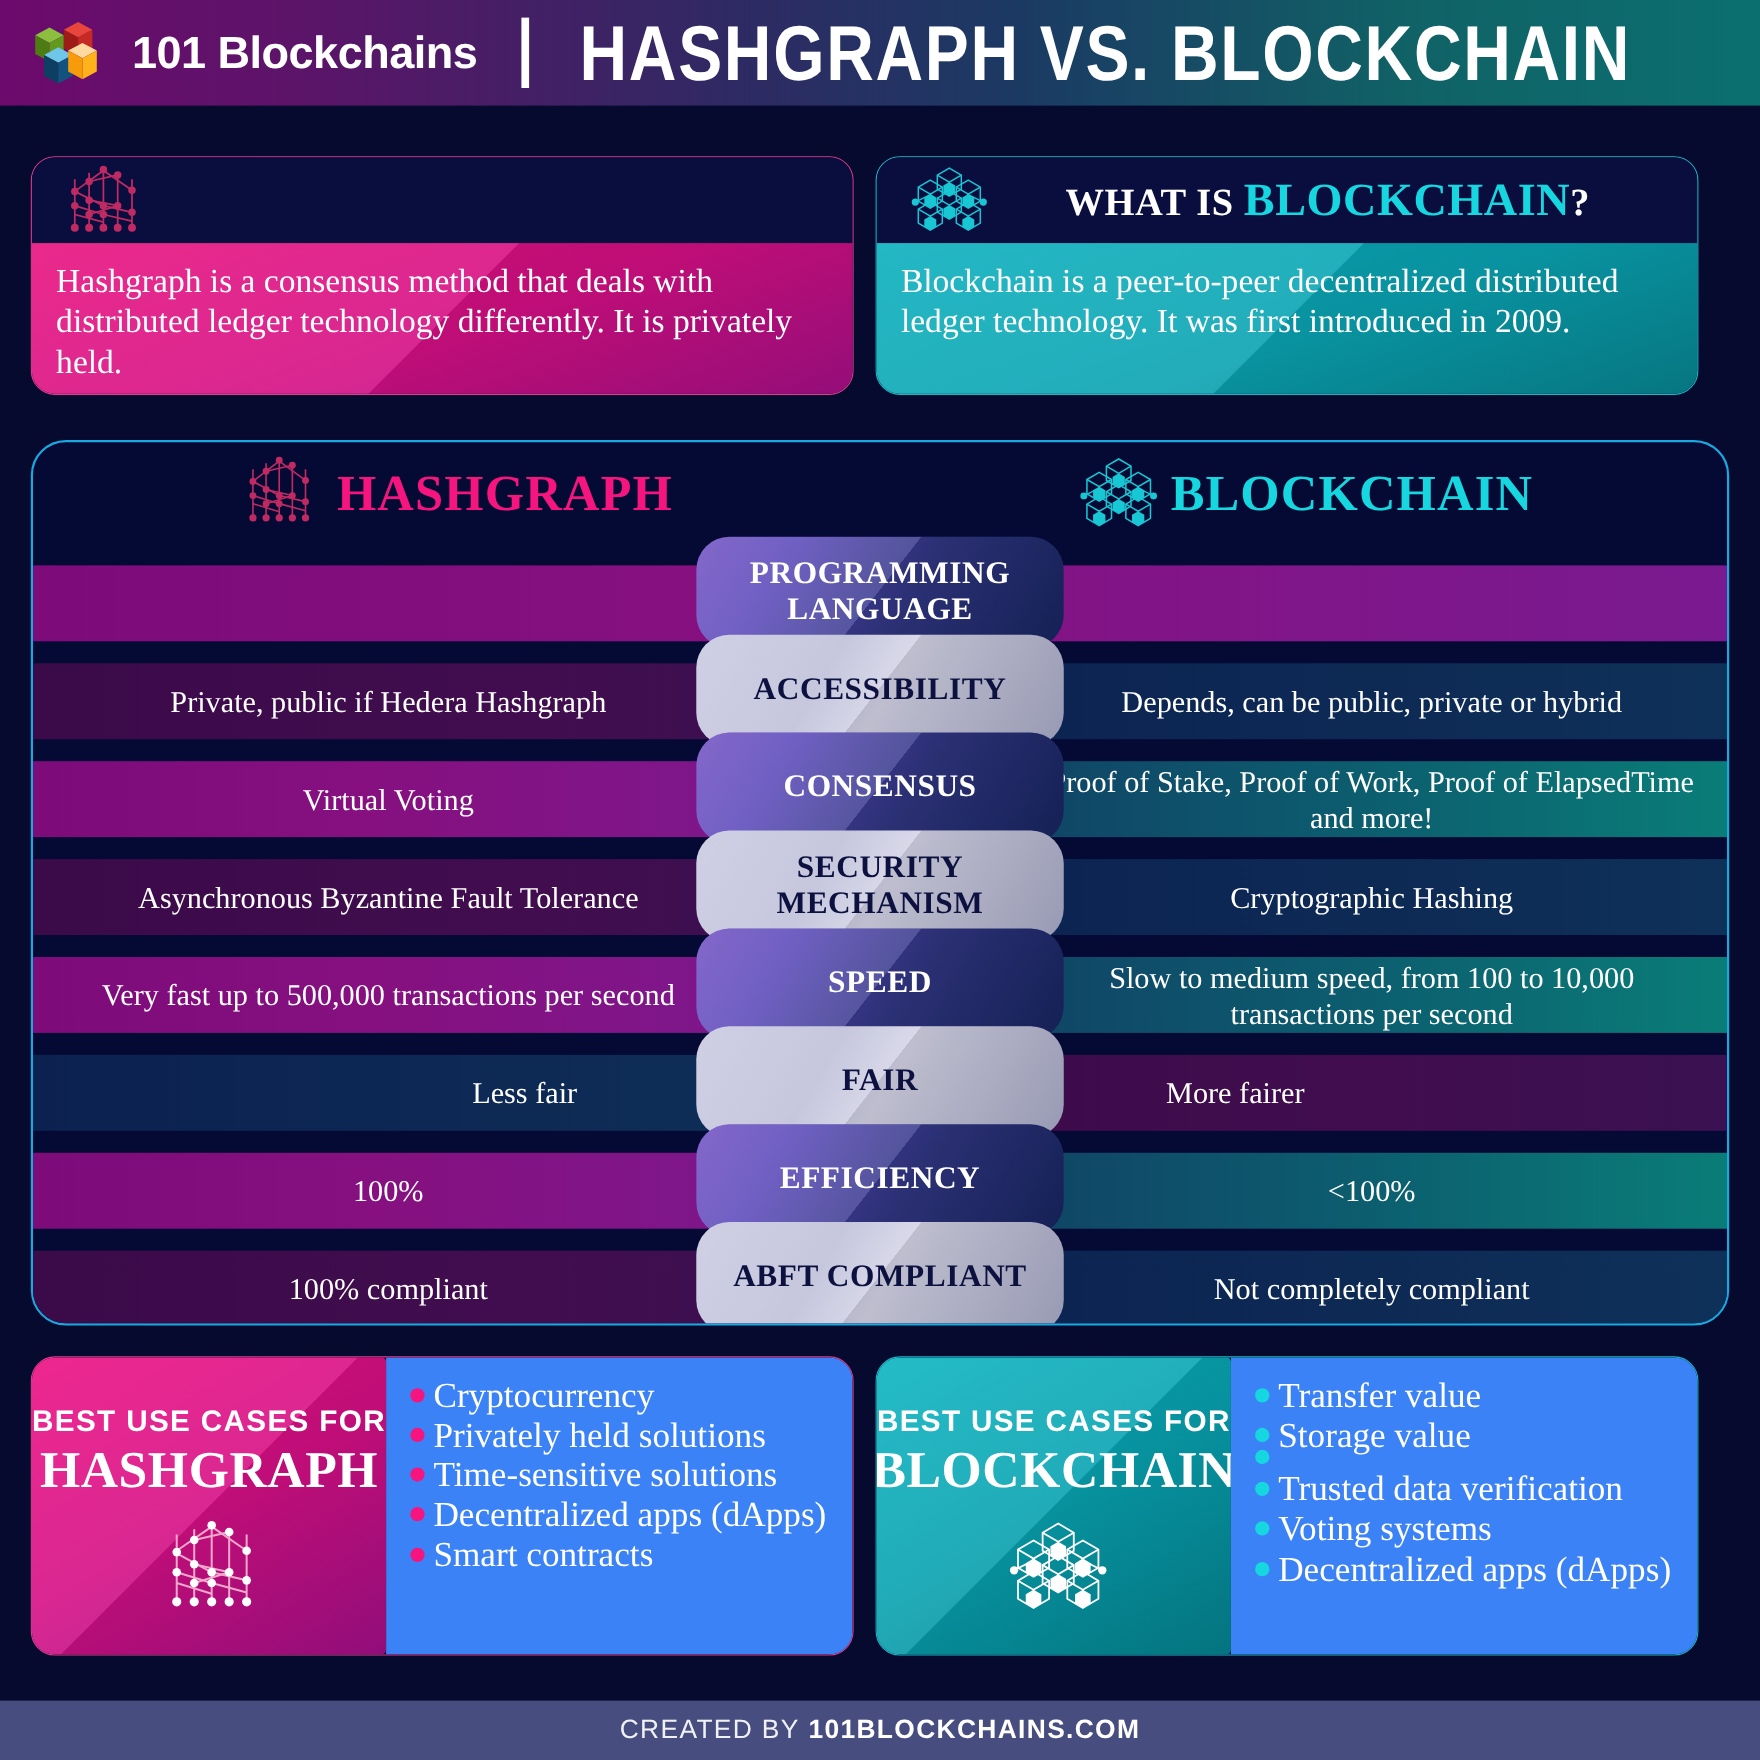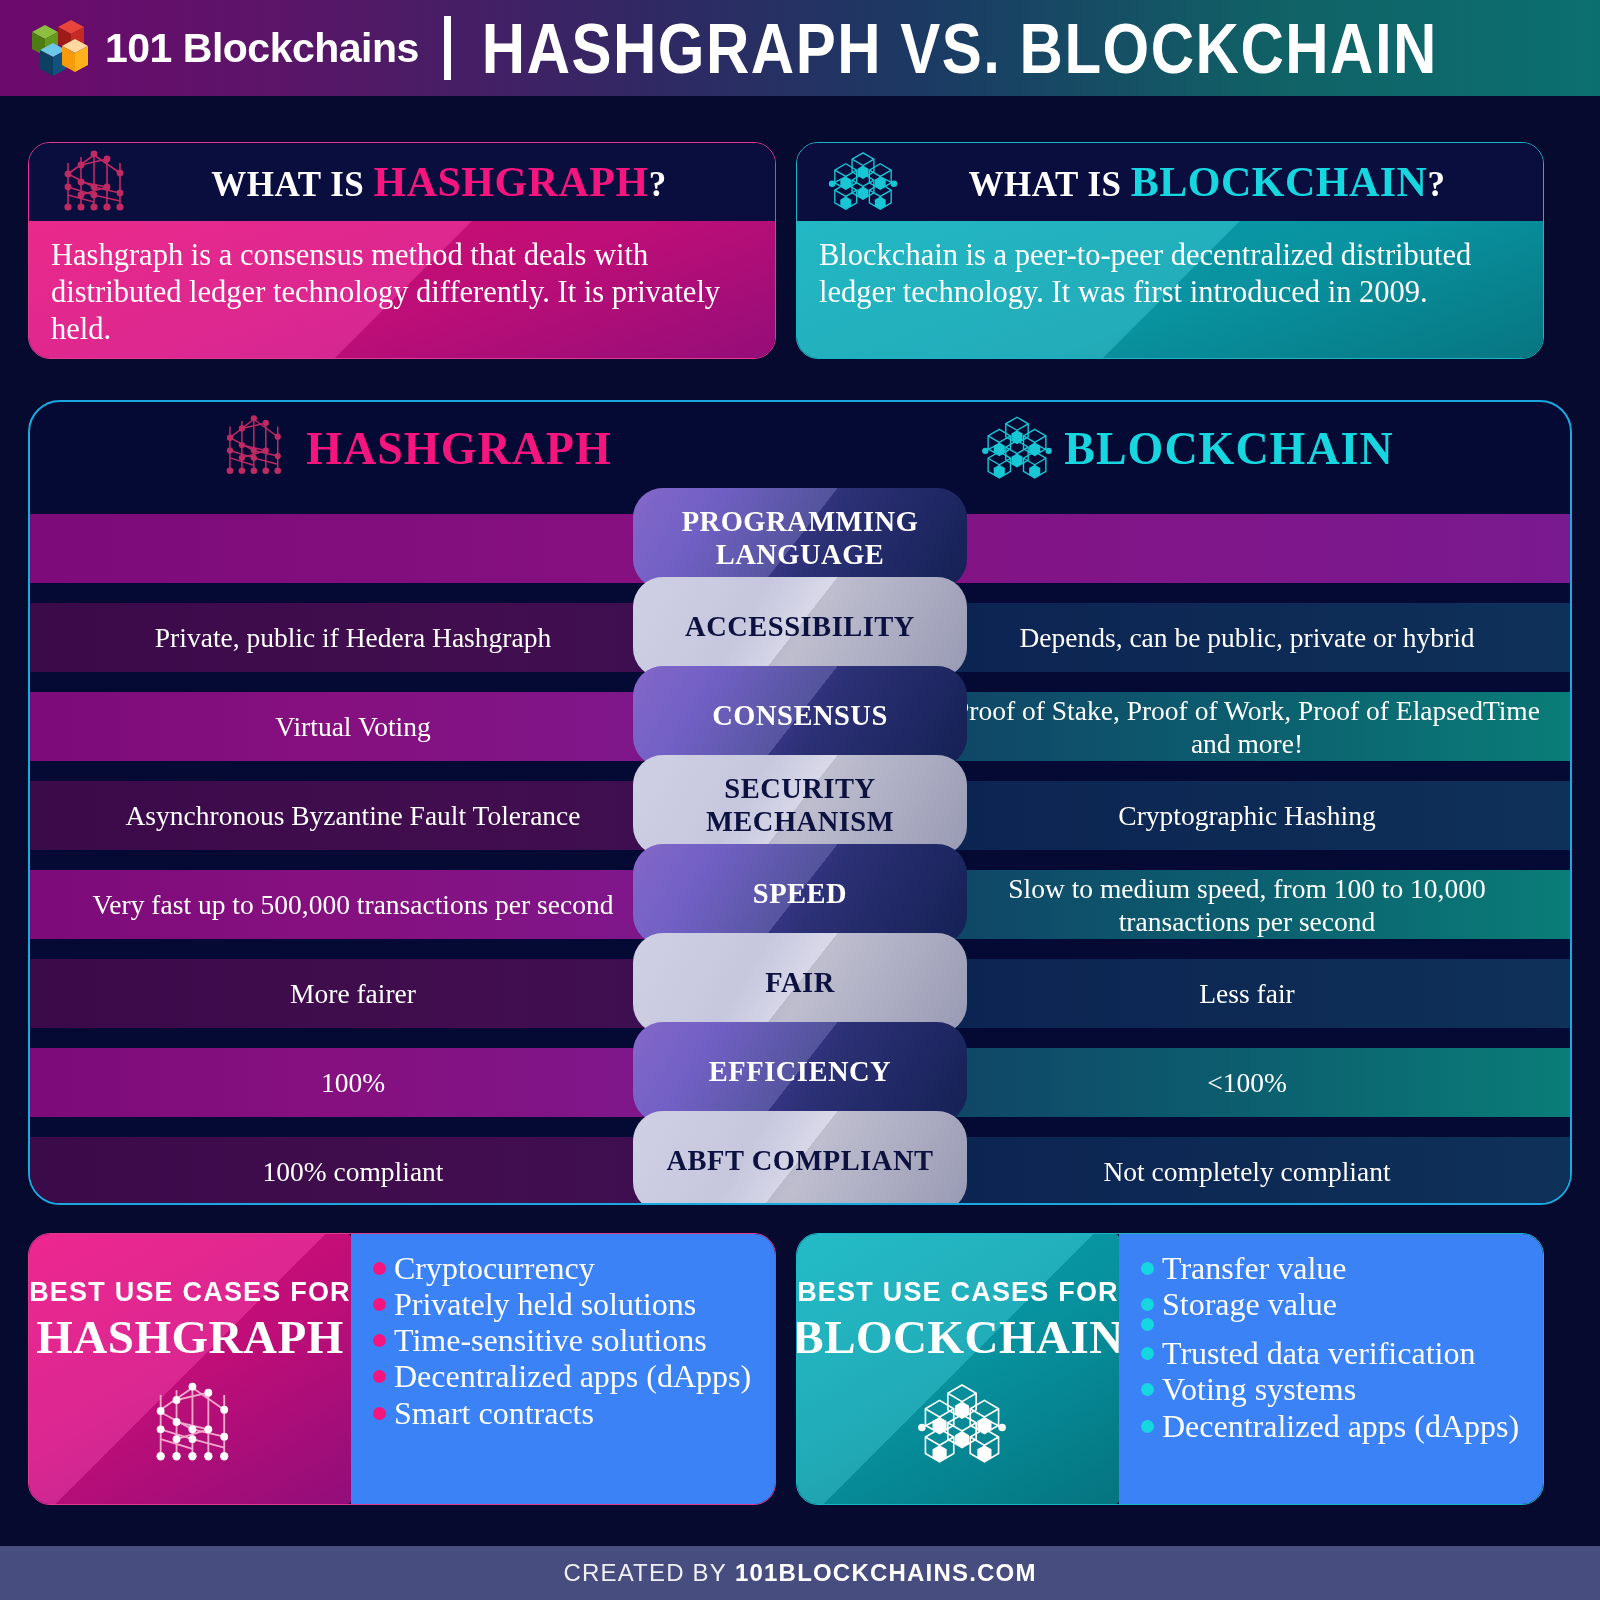--- a/index.html
+++ b/index.html
@@ -8,21 +8,21 @@
     background: #050a2e;
     font-family: "Liberation Serif", serif;
     overflow: hidden;
   }
   .page { position: relative; width: 1600px; height: 1600px; background:#050a2e; }
 
   
   .header {
     position: absolute; left:0; top:0; width:1600px; height:96px;
     background: linear-gradient(90deg, #6d0a6d 0%, #5a1568 18%, #2e2a63 42%, #1b3a63 58%, #106266 80%, #0b6f70 100%);
-    display:flex; align-items:center; padding-left:28px; gap:15px;
+    display:flex; align-items:center; padding-left:28px; gap:30px;
   }
   .logo-cubes { width:62px; height:72px; position:relative; flex:none; }
   .brand {
     font-family:"Liberation Sans", sans-serif;
     font-weight:bold; font-size:41px; color:#ffffff; letter-spacing:-0.5px;
     white-space:nowrap;
   }
   .hdr-divider { width:7px; height:64px; background:#ffffff; margin:0 16px 0 10px; flex:none; }
   .hdr-title {
     font-family:"Liberation Sans", sans-serif;
@@ -227,21 +227,20 @@
               <circle cx="39" cy="46" r="3.4"></circle>
             <circle cx="65" cy="44" r="3.4"></circle>
             <circle cx="13" cy="58" r="3.6"></circle>
               <circle cx="26" cy="58" r="3.6"></circle>
             <circle cx="39" cy="58" r="3.6"></circle>
               <circle cx="52" cy="58" r="3.6"></circle>
             <circle cx="65" cy="58" r="3.6"></circle>
           </g>
         </svg>
       </div>
-      <div class="htxt"><span>WHAT IS </span><span class="accent-pink">HASHGRAPH</span><span>?</span></div>
     </div>
     <div class="defcard-body">
       <div class="gloss"></div>
       <div style="position:relative;z-index:2;">Hashgraph is a consensus method that deals with distributed ledger technology differently. It is privately held.</div>
     </div>
   </div>
 
   <div class="defcard right">
     <div class="defcard-head">
       <div class="icon">
@@ -422,22 +421,22 @@
       <div class="row odd">
         <div class="cell left-cell">Very fast up to 500,000 transactions per second</div>
         <div class="cell right-cell">Slow to medium speed, from 100 to 10,000 transactions per second</div>
         <div class="pill dark" style="top:-6px;height:101px;">
           <div class="pgloss"></div>
           <div class="ptext">SPEED</div>
         </div>
       </div>
 
       <div class="row even">
+        <div class="cell right-cell">Less fair</div>
         <div class="cell left-cell">More fairer</div>
-        <div class="cell right-cell">Less fair</div>
         <div class="pill light" style="top:-6px;height:101px;">
           <div class="pgloss"></div>
           <div class="ptext">FAIR</div>
         </div>
       </div>
 
       <div class="row odd">
         <div class="cell left-cell">100%</div>
         <div class="cell right-cell">&lt;100%</div>
         <div class="pill dark" style="top:-6px;height:101px;">

